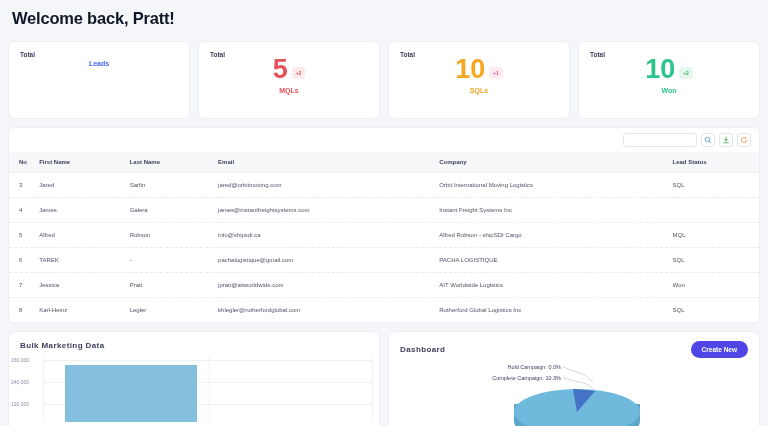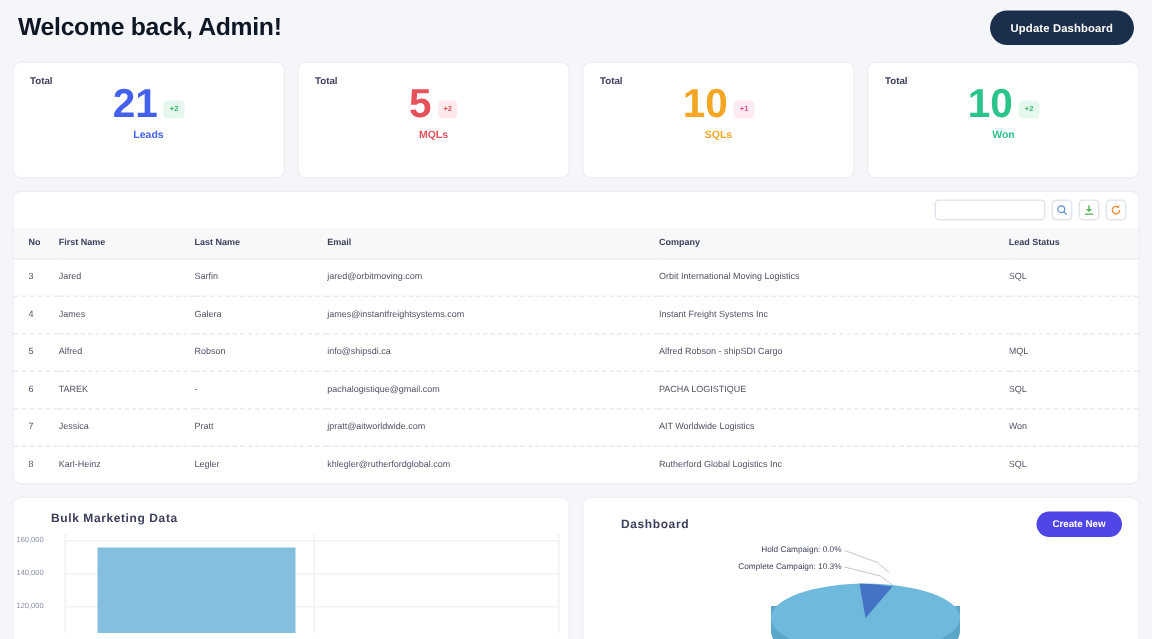--- a/index.html
+++ b/index.html
@@ -98,21 +98,20 @@
     flex: 1; background: #ffffff; border: 1px solid #eceff4;
     border-radius: 6px; height: 100px; position: relative; overflow: hidden;
   }
   .chart-head {
     display: flex; align-items: center; justify-content: space-between;
     padding: 9px 11px 6px 11px;
   }
   .chart-title {
     font-size: 8px; font-weight: bold; color: #3b3f5c;
     letter-spacing: 0.4px;
-    margin-left: 14px;
   }
   .create-btn {
     background: #4f46e5; color: #fff; border: none;
     border-radius: 999px; font-size: 6.5px; font-weight: bold;
     padding: 5px 11px; cursor: pointer;
   }
   .plot { position: relative; height: 66px; }
 
   
   .bar-plot { padding-left: 34px; padding-right: 6px; position: relative; }
@@ -139,31 +138,26 @@
     white-space: nowrap; text-align: right;
   }
   .leader { position: absolute; stroke: #b9bfca; stroke-width: 0.6; fill: none; }
 </style>
 </head>
 <body>
 
 <div class="page">
 
   <div class="topbar">
-    <div class="welcome">Welcome back, Admin!</div>
-    <button class="update-btn">Update Dashboard</button>
+    <div class="welcome">Welcome back, Pratt!</div>
   </div>
 
   <div class="stats">
     <div class="stat-card">
       <div class="stat-total">Total</div>
-      <div class="stat-mid">
-        <div class="stat-value" style="color:#4361ee">21</div>
-        <div class="stat-badge" style="background:#e6f7ee;color:#39b56a">+2</div>
-      </div>
       <div class="stat-label" style="color:#4361ee">Leads</div>
     </div>
     <div class="stat-card">
       <div class="stat-total">Total</div>
       <div class="stat-mid">
         <div class="stat-value" style="color:#e7515a">5</div>
         <div class="stat-badge" style="background:#fdeaec;color:#e7515a">+2</div>
       </div>
       <div class="stat-label" style="color:#e7515a">MQLs</div>
     </div>

